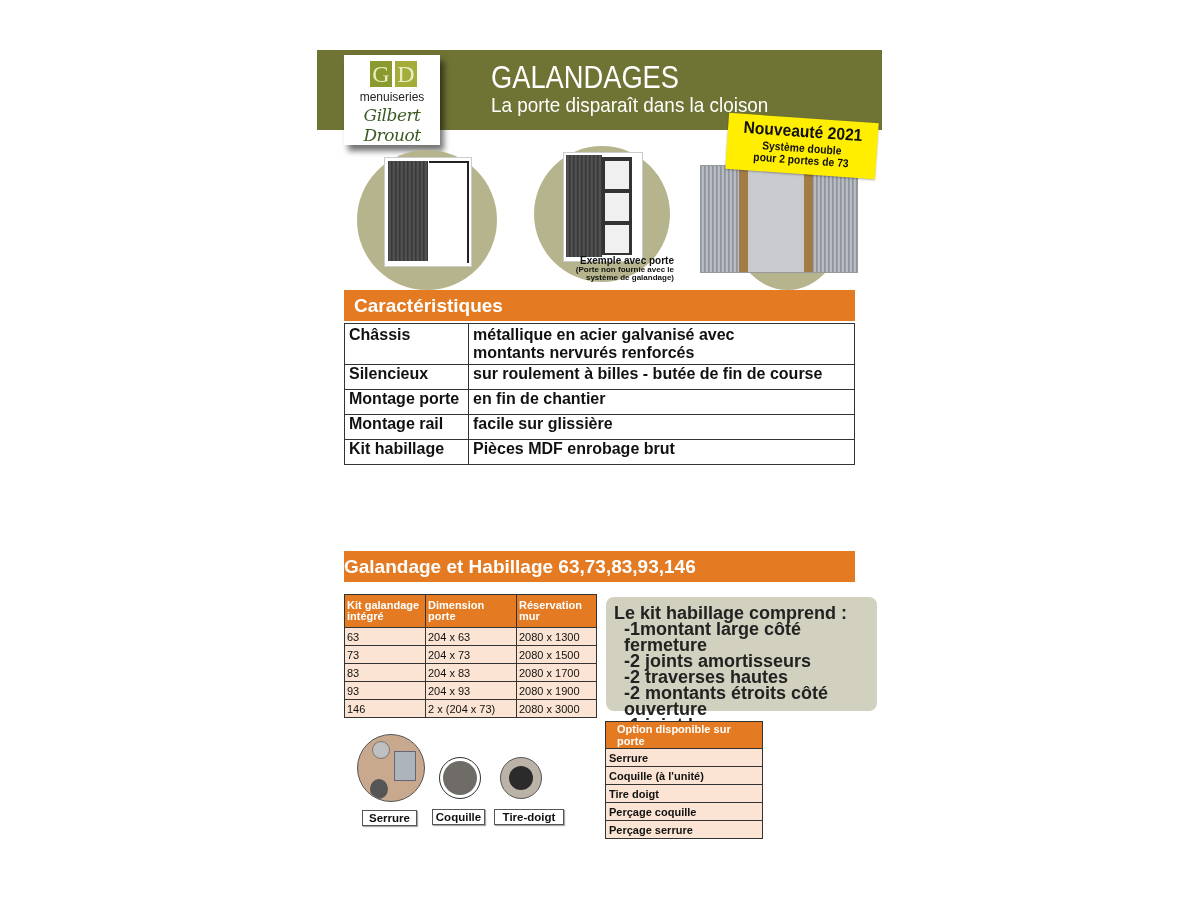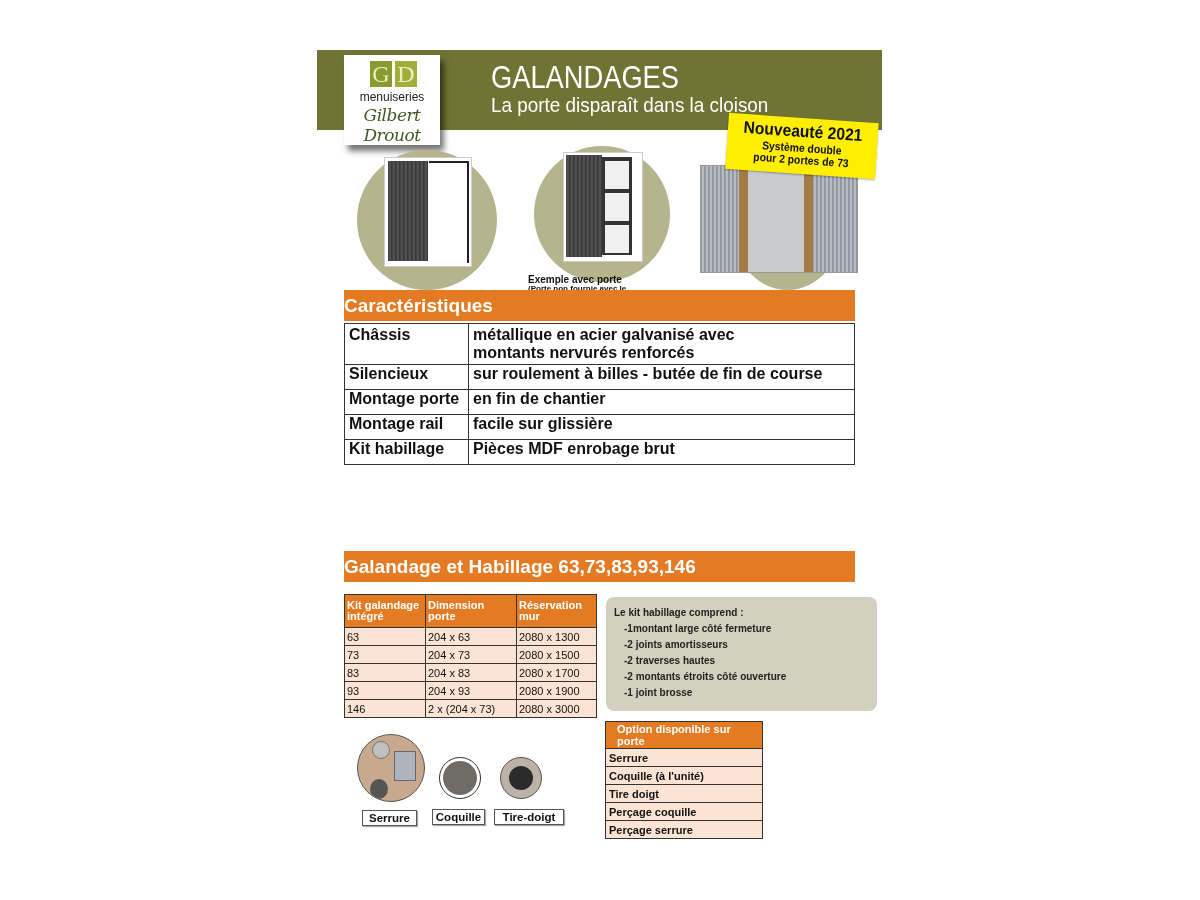--- a/index.html
+++ b/index.html
@@ -29,45 +29,45 @@
   .c3 { left:730px; top:150px; width:115px; height:140px; }
   .frame { background:#fff; border:1px solid #ccc; }
   .panel { background:repeating-linear-gradient(90deg,#3a3a3a 0px,#5a5a5a 2px,#2e2e2e 4px); }
   .f1 { left:384px; top:157px; width:86px; height:108px; }
   .f1 .panel { position:absolute; left:3px; top:3px; width:40px; height:100px; }
   .f1 .door { position:absolute; left:44px; top:3px; width:38px; height:100px; background:#fff; border-top:2px solid #222; border-right:2px solid #222; }
   .f2 { left:563px; top:152px; width:78px; height:108px; }
   .f2 .panel { position:absolute; left:2px; top:2px; width:36px; height:102px; }
   .f2 .door { position:absolute; left:38px; top:4px; width:30px; height:98px; background:#333; }
   .f2 .glass { position:absolute; left:3px; width:24px; height:28px; background:#f0f0f0; }
-  .cap { left:528px; top:275px; width:146px; text-align:left; font-size:10px; line-height:10px; font-weight:bold; }
+  .cap { left:528px; top:256px; width:146px; text-align:right; font-size:10px; line-height:10px; font-weight:bold; }
   .cap .small { font-size:8px; font-weight:bold; line-height:8px; }
   .f3 { left:700px; top:165px; width:156px; height:106px; background:repeating-linear-gradient(90deg,#8a8f99 0px,#c8ccd4 2px,#7d818a 4px); border:1px solid #999; }
   .f3 .jamb { position:absolute; top:0; width:9px; height:106px; background:#a37c45; }
   .f3 .mid { position:absolute; left:47px; top:0; width:56px; height:106px; background:#c9cbcf; }
 
   
   .sec { background:#e47b23; color:#fff; font-weight:bold; }
-  .sec1 { left:344px; top:290px; width:511px; height:31px; font-size:19px; line-height:31px; box-sizing:border-box; }
+  .sec1 { left:344px; top:290px; width:511px; height:31px; font-size:19px; line-height:31px; padding-left:10px; box-sizing:border-box; }
   .sec2 { left:344px; top:551px; width:511px; height:31px; font-size:19px; line-height:31px; box-sizing:border-box; }
 
   
   table { border-collapse:collapse; }
   .char { left:344px; top:323px; width:511px; }
   .char td { border:1px solid #333; font-size:16px; font-weight:bold; padding:0 4px; line-height:18px; vertical-align:top; color:#111; }
   .char td.k { width:115px; }
   .char tr { height:25px; }
   .char tr.tall td { padding-top:2px; padding-bottom:2px; }
 
   
   .gtab { left:344px; top:594px; width:253px; }
   .gtab th { background:#e47b23; color:#fff; font-size:11px; font-weight:bold; text-align:left; padding:2px 2px; line-height:11px; border:1px solid #333; vertical-align:middle; height:28px;margin-top:12px; }
   .gtab td { background:#fbe4d3; font-size:11px; padding:1px 2px; border:1px solid #333; height:15px; color:#111;margin-top:20px; }
 
-  .kit-box { left:606px; top:597px; width:271px; height:114px; background:#d2d0bf; border-radius:8px; box-sizing:border-box; padding:8px 8px; font-size:10px; font-weight:bold; color:#222; line-height:16px; }
+  .kit-box { left:606px; top:597px; width:271px; height:114px; background:#d2d0bf; border-radius:8px; box-sizing:border-box; padding:8px 8px; font-size:18px; font-weight:bold; color:#222; line-height:16px; }
   .kit-box .item { padding-left:10px; }
 
   .otab { left:605px; top:721px; width:158px; }
   .otab th { background:#e47b23; color:#fff; font-size:11px; text-align:left; padding:1px 11px; border:1px solid #333; height:16px; }
   .otab td { background:#fbe4d3; font-size:11px; font-weight:bold; padding:1px 3px; border:1px solid #333; height:15px; }
 
   
   .acc-serrure { left:357px; top:734px; width:66px; height:66px; border-radius:50%; background:#c8a98e; border:1px solid #555; overflow:hidden; }
   .acc-serrure .plate { position:absolute; left:36px; top:16px; width:20px; height:28px; background:#aeb4bb; border:1px solid #667; }
   .acc-serrure .knob { position:absolute; left:14px; top:6px; width:16px; height:16px; border-radius:50%; background:#c0c0c0; border:1px solid #777; }

